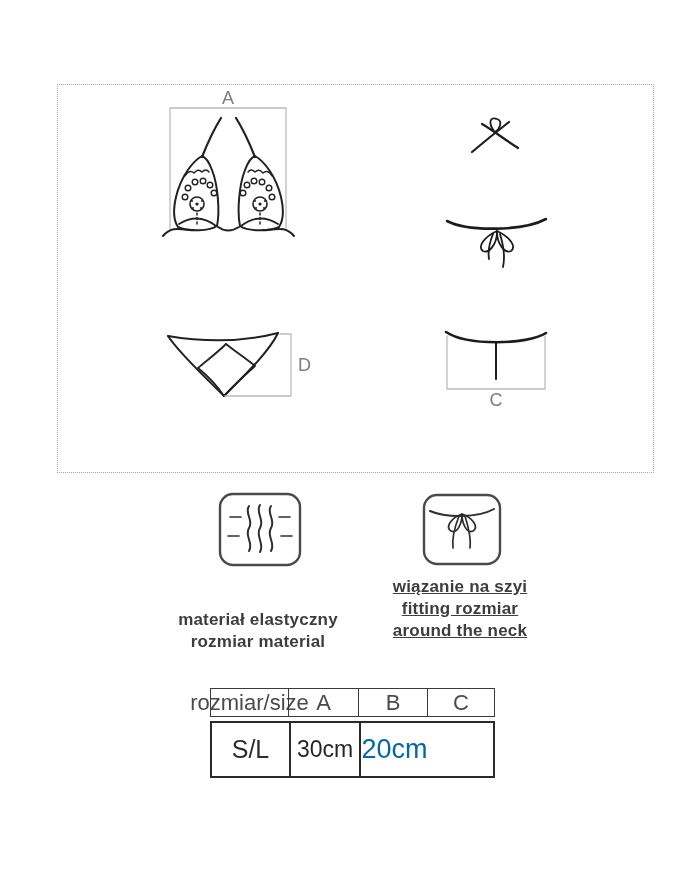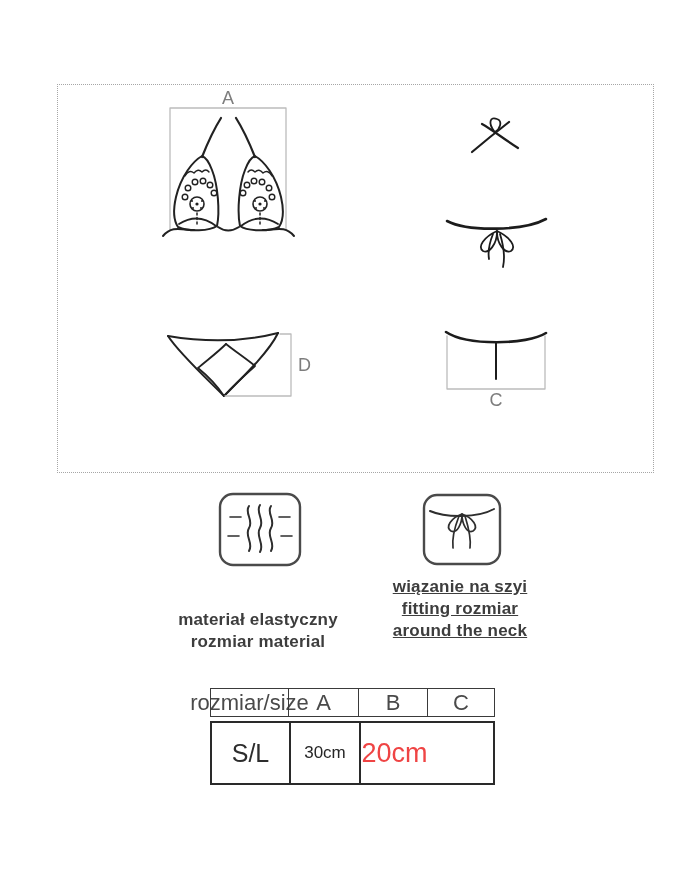--- a/index.html
+++ b/index.html
@@ -21,33 +21,33 @@
     position:absolute;text-align:center;color:#3d3d3d;
     font-size:17px;line-height:22px;font-weight:600;letter-spacing:.2px;
   }
   .cap-left{left:168px;top:588px;width:180px;margin-top:21px;}
   .cap-right{left:370px;top:576px;width:180px;text-decoration:underline;}
 
   
   .size-table{position:absolute;left:210px;top:688px;width:285px;color:#333;}
   .t-row{display:flex;box-sizing:border-box;background:#fff;}
   .t-head{height:29px;border:1.5px solid #3a3a3a;}
-  .t-body{height:64px;border:2px solid #2a2a2a;margin-top:4px;}
+  .t-body{height:57px;border:2px solid #2a2a2a;margin-top:4px;}
   .t-cell{
     display:flex;align-items:center;justify-content:center;
     box-sizing:border-box;flex:0 0 auto;
   }
   .t-cell + .t-cell{border-left:1.5px solid #3a3a3a;}
   .t-body .t-cell + .t-cell{border-left:2px solid #2a2a2a;}
   .c0{width:77px;} .c1{width:70px;} .c2{width:69px;} .c3{width:67px;}
   .t-head .c0{font-size:13px;color:#3a3a3a;}
   .t-head .t-cell{font-size:22px;color:#4a4a4a;}
   .t-body .c0{font-size:25px;color:#2d2d2d;}
-  .t-body .c1{font-size:17px;color:#262626;}
-  .t-body .c2,.t-body .c3{font-size:27px;color:#ef4444;}
+  .t-body .c1{font-size:23px;color:#262626;}
+  .t-body .c2,.t-body .c3{font-size:27px;color:#0369a1;}
 </style>
 </head>
 <body>
 
 <div class="stage">
 
   <div class="diagram-panel"></div>
 
   <svg class="diagram-svg" width="597" height="394" viewBox="57 80 597 394" fill="none" stroke-linecap="round" stroke-linejoin="round">
 

